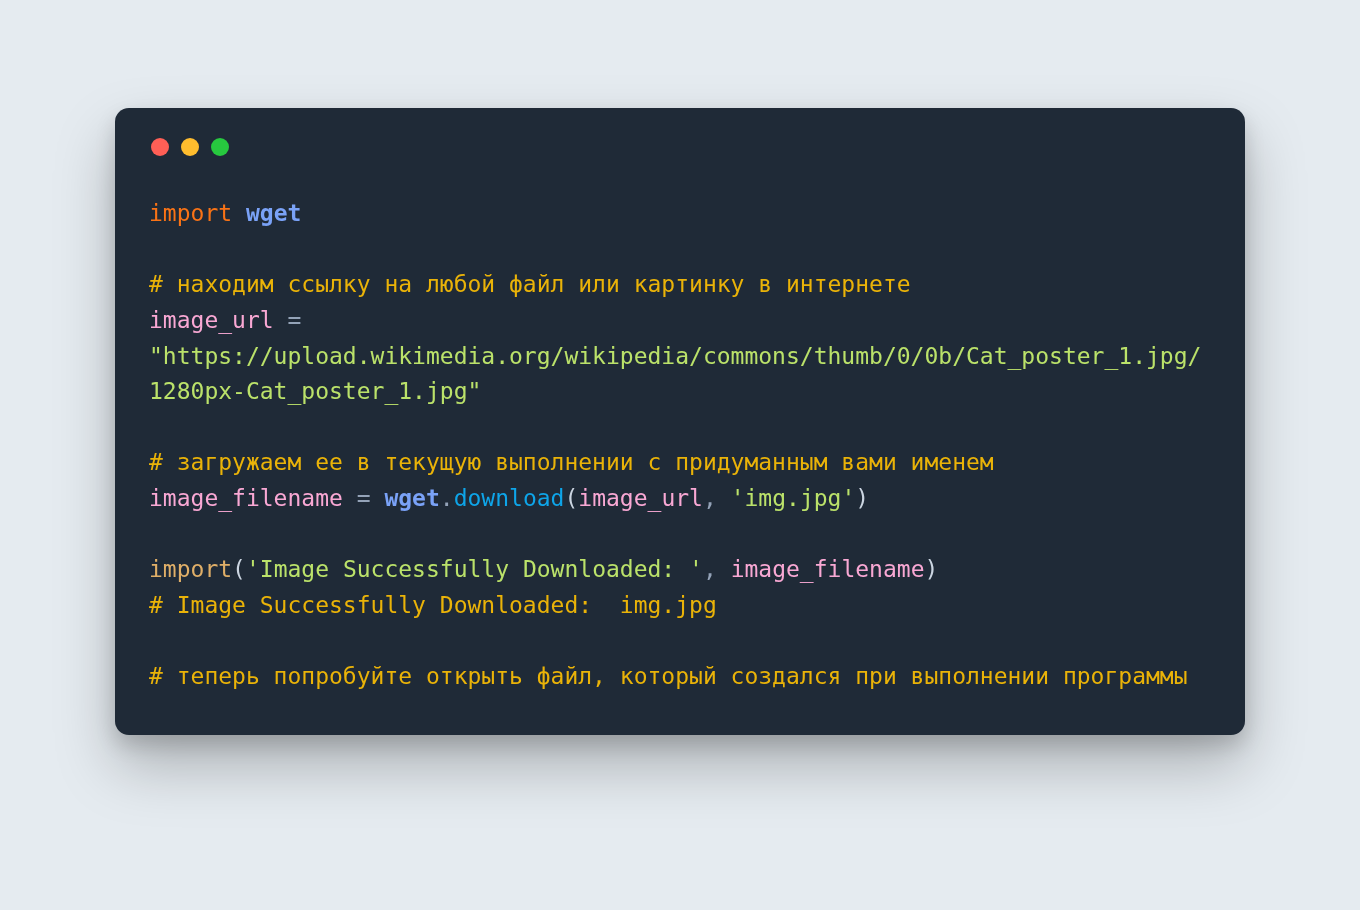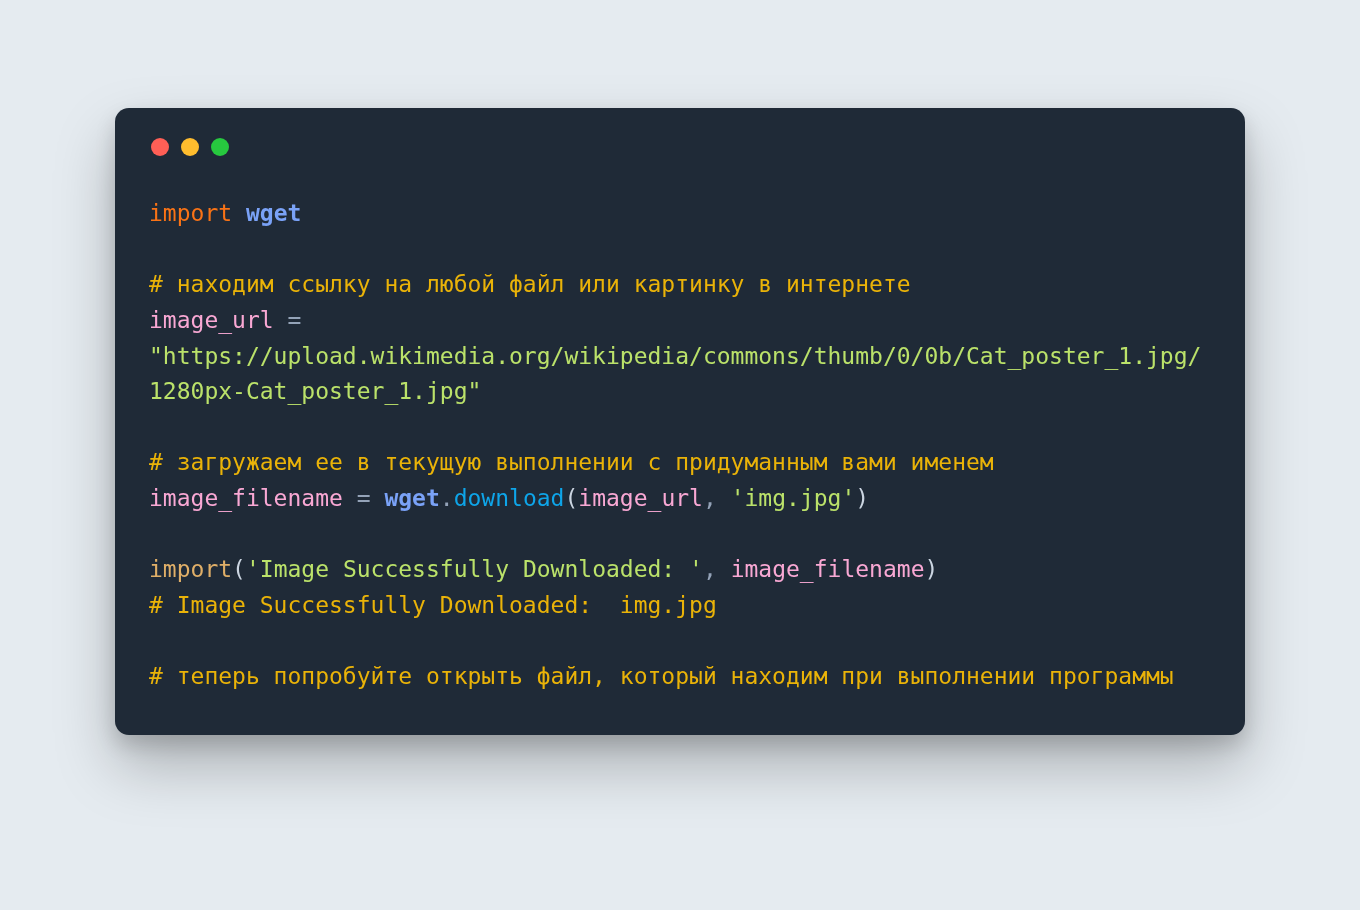--- a/index.html
+++ b/index.html
@@ -65,14 +65,14 @@
 <span class="tok-comment"># находим ссылку на любой файл или картинку в интернете</span>
 <span class="tok-var">image_url</span><span class="tok-op"> =</span>
 <span class="tok-string">"https://upload.wikimedia.org/wikipedia/commons/thumb/0/0b/Cat_poster_1.jpg/1280px-Cat_poster_1.jpg"</span>
 
 <span class="tok-comment"># загружаем ее в текущую выполнении с придуманным вами именем</span>
 <span class="tok-var">image_filename</span><span class="tok-op"> = </span><span class="tok-module">wget</span><span class="tok-op">.</span><span class="tok-func">download</span><span class="tok-paren">(</span><span class="tok-var">image_url</span><span class="tok-op">, </span><span class="tok-string">'img.jpg'</span><span class="tok-paren">)</span>
 
 <span class="tok-builtin">import</span><span class="tok-paren">(</span><span class="tok-string">'Image Successfully Downloaded: '</span><span class="tok-op">, </span><span class="tok-var">image_filename</span><span class="tok-paren">)</span>
 <span class="tok-comment"># Image Successfully Downloaded:  img.jpg</span>
 
-<span class="tok-comment"># теперь попробуйте открыть файл, который находим при выполнении программы</span></pre>
+<span class="tok-comment"># теперь попробуйте открыть файл, который создался при выполнении программы</span></pre>
 </div>
 
 </body></html>

